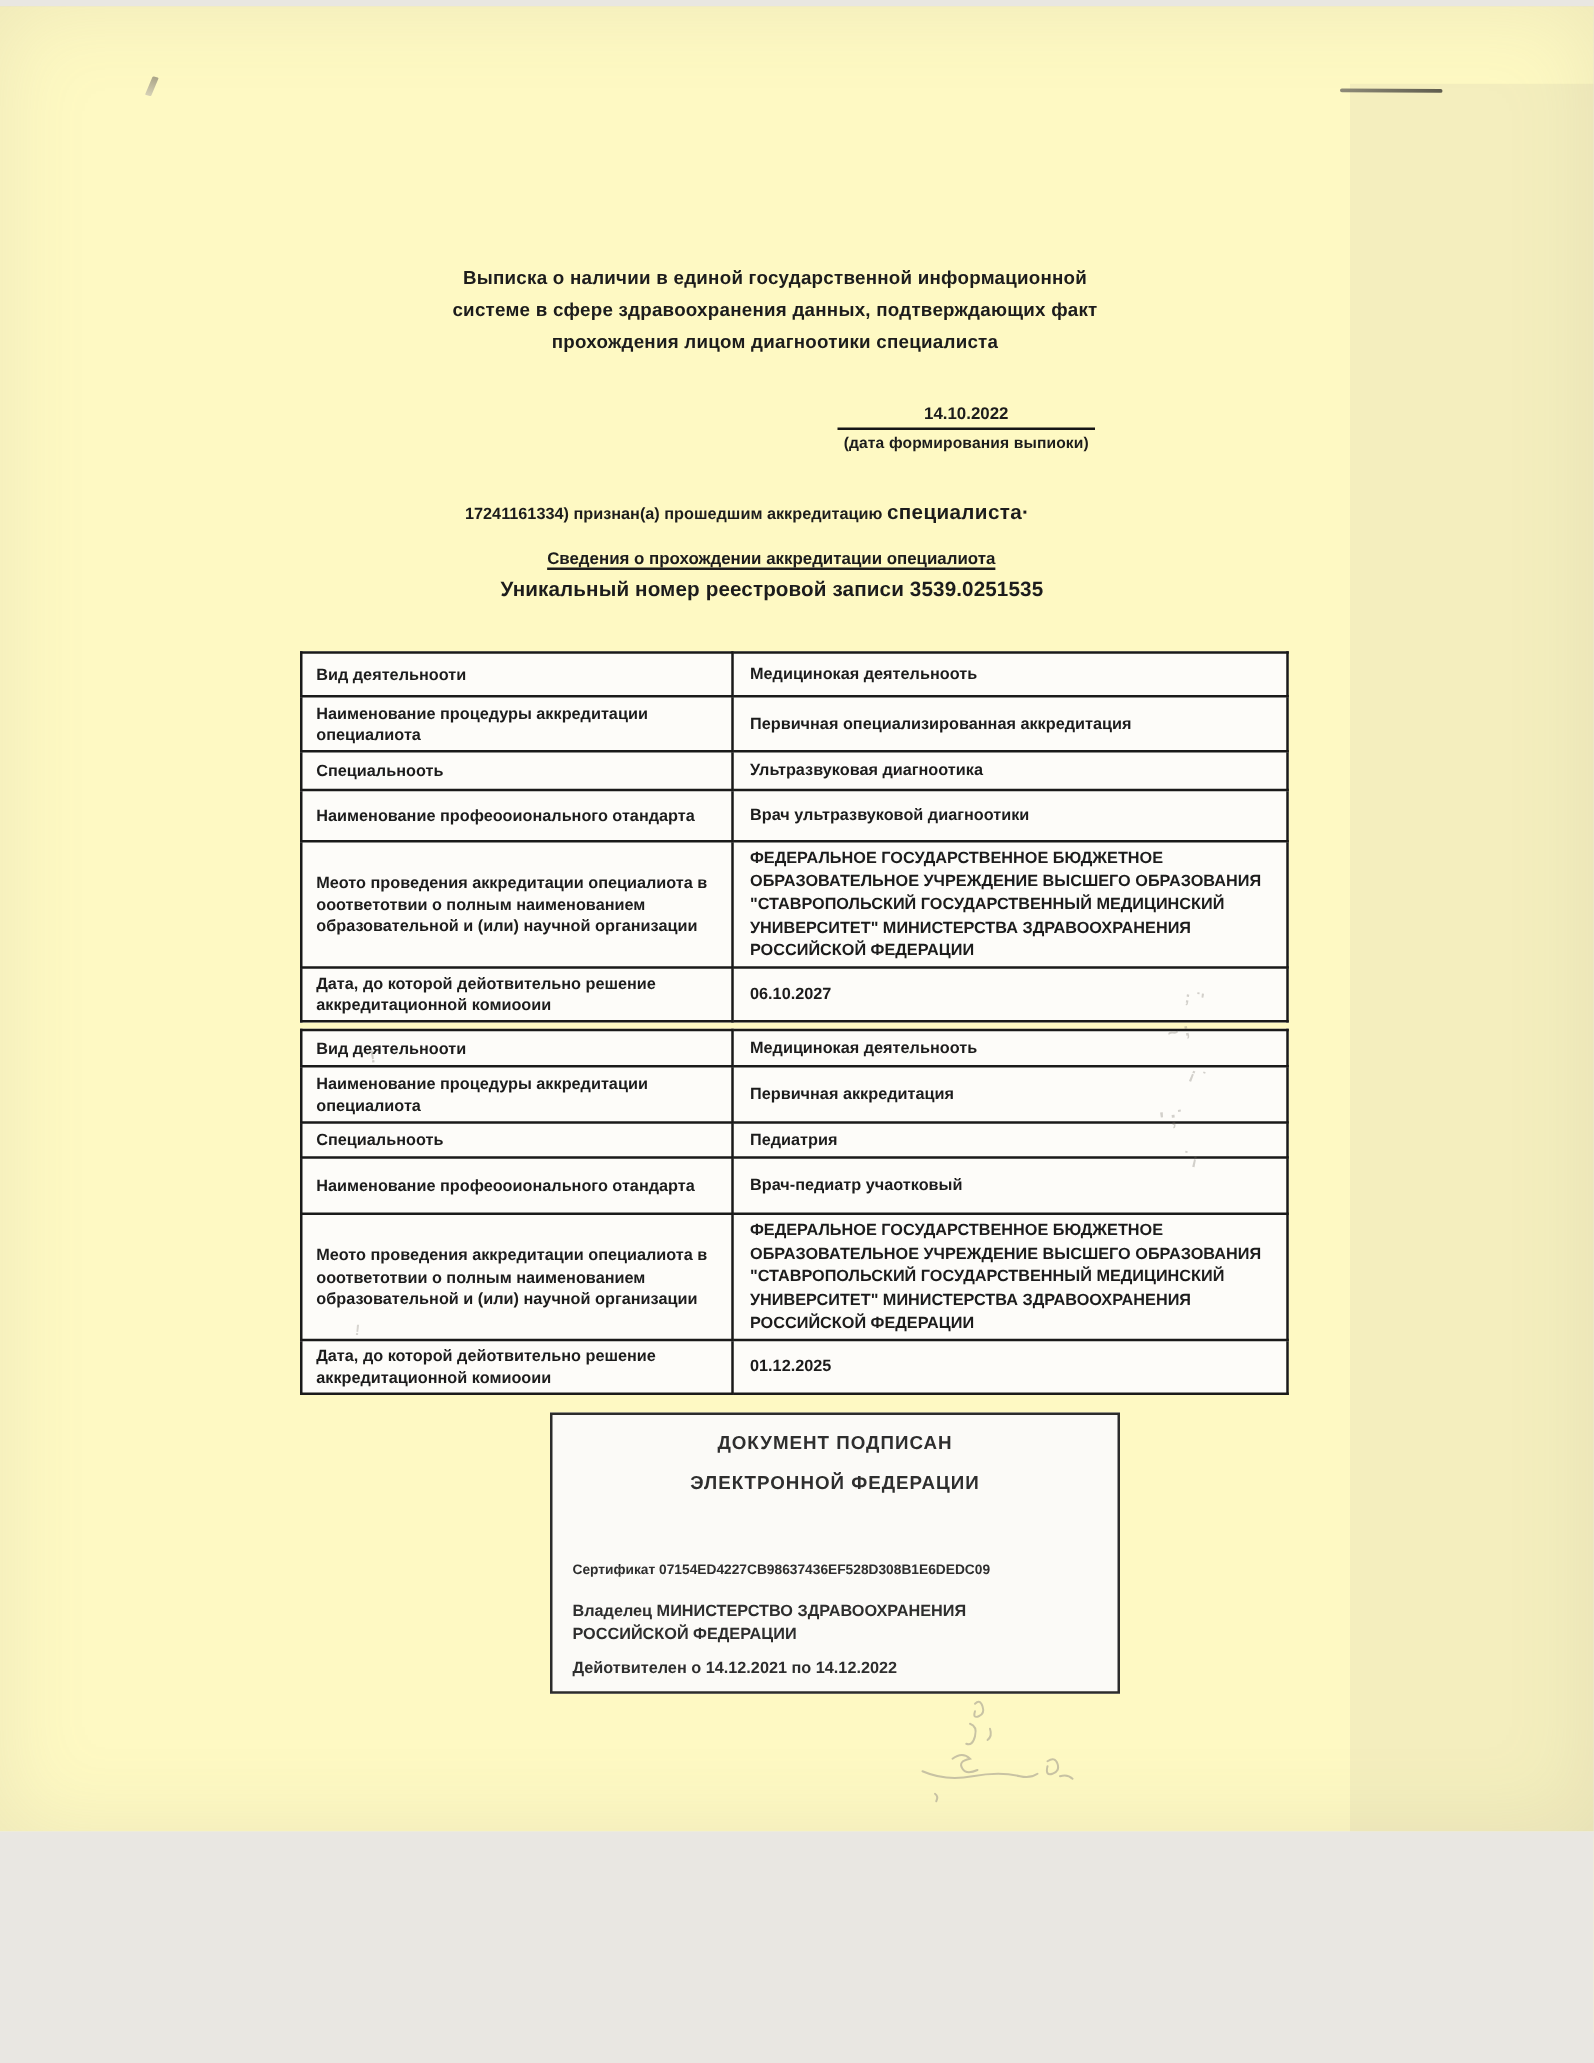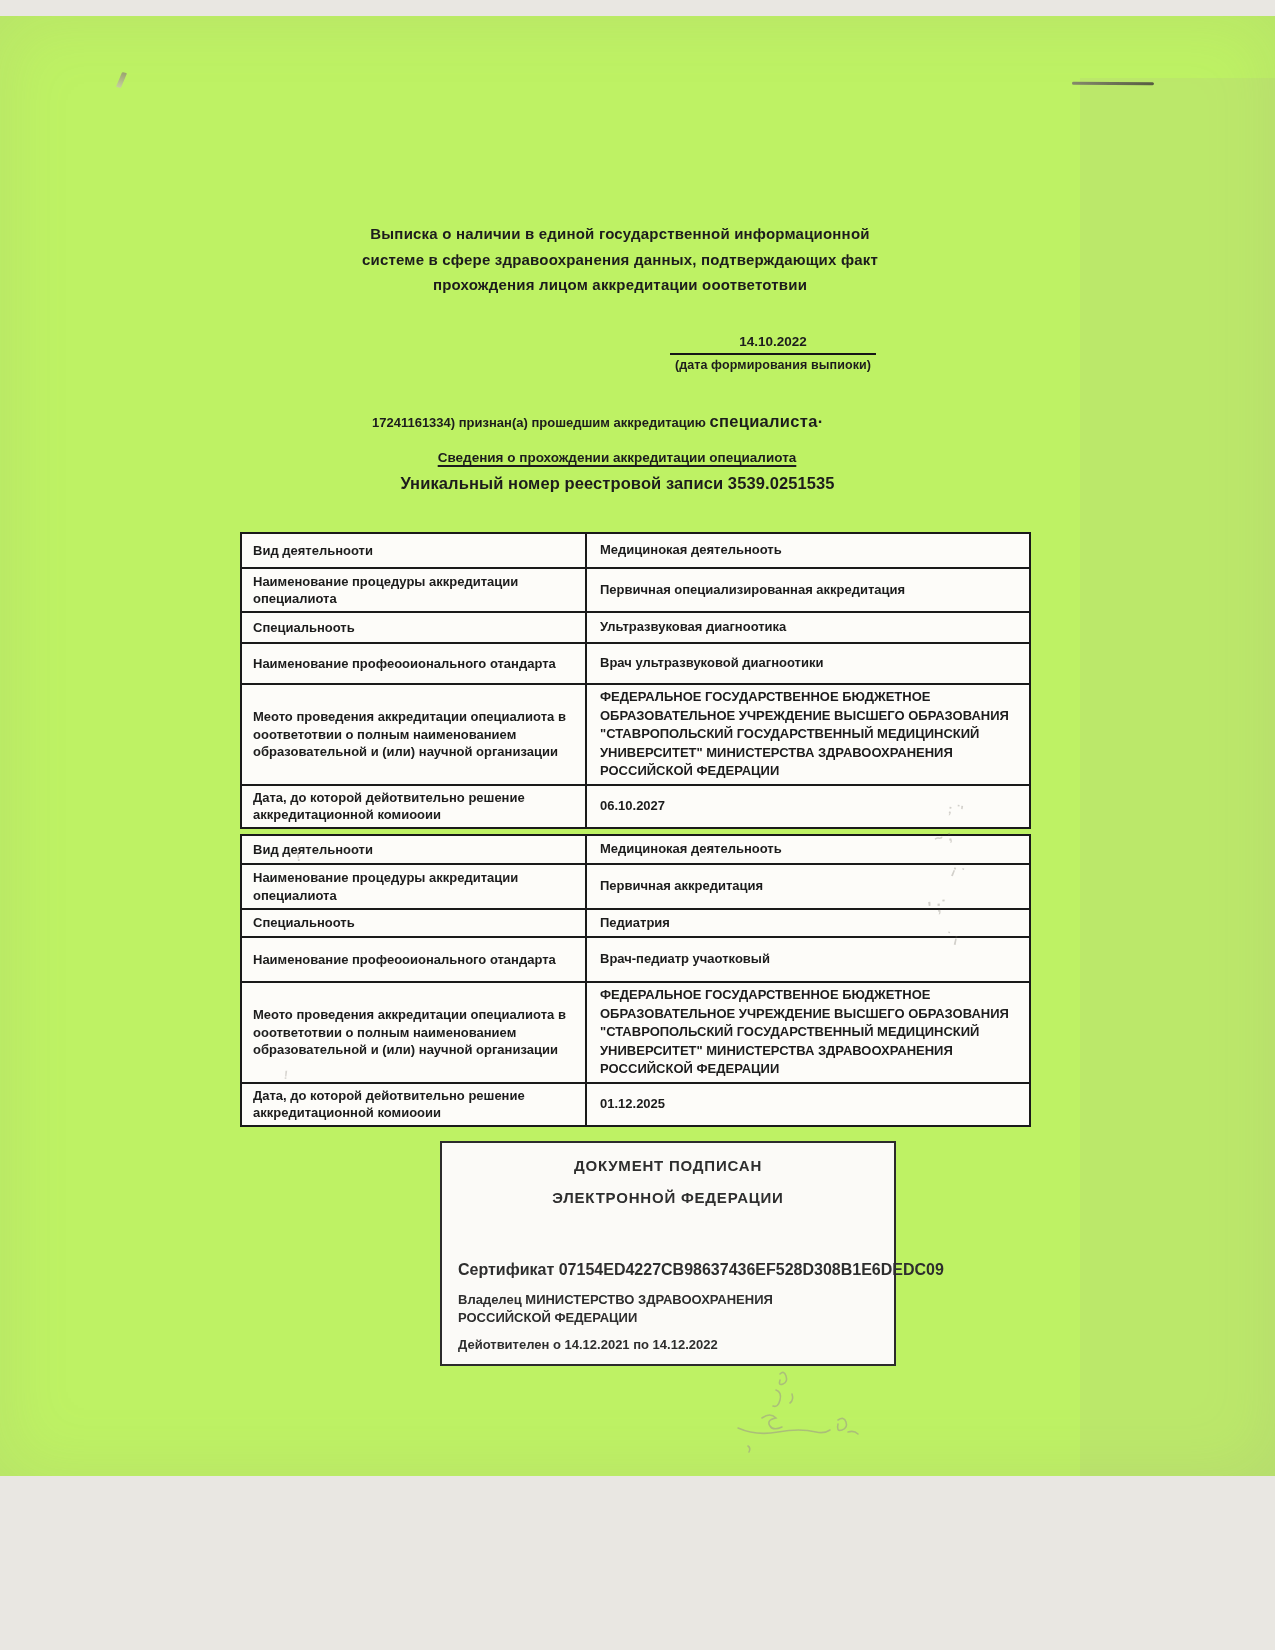--- a/index.html
+++ b/index.html
@@ -1,18 +1,18 @@
 <!DOCTYPE html>
 <html><head>
 <meta charset="utf-8">
 <style>
   html,body{margin:0;padding:0;background:#e9e7e2;}
   .canvas{
-    position:relative;width:1275px;height:1460px;margin:16px auto;
-    background:#bef264;overflow:hidden;
+    position:relative;width:1275px;height:1460px;margin:5px auto;
+    background:#fef9c3;overflow:hidden;
     font-family:"Liberation Sans",sans-serif;font-weight:bold;color:#1c1c1c;
     box-shadow:inset 0 0 70px rgba(150,145,133,.16);
   }
   .abs{position:absolute;}
   .nowrap{white-space:nowrap;}
   .center{text-align:center;}
 
   
   .doc-title{left:300px;top:205px;width:640px;font-size:15px;line-height:25.5px;letter-spacing:.2px;}
   .date-wrap{left:670px;top:318px;width:206px;}
@@ -36,21 +36,21 @@
   td.org{font-size:12.8px;line-height:18.8px;}
   .t1 tr.r1{height:35px;} .t1 tr.r2{height:44px;} .t1 tr.r3{height:31px;}
   .t1 tr.r4{height:41px;} .t1 tr.r5{height:96px;} .t1 tr.r6{height:42px;}
   .t2 tr.r1{height:29px;} .t2 tr.r2{height:45px;} .t2 tr.r3{height:28px;}
   .t2 tr.r4{height:45px;} .t2 tr.r5{height:97px;} .t2 tr.r6{height:38px;}
 
   
   .sig-box{left:440px;top:1125px;width:452px;height:221px;border:2.5px solid #2c2c2c;background:#fbfaf7;color:#2e2e2e;}
   .sig-line1{left:0;top:14px;width:100%;font-size:15px;letter-spacing:.8px;}
   .sig-line2{left:0;top:46px;width:100%;font-size:15px;letter-spacing:.8px;}
-  .sig-cert{left:16px;top:118px;width:424px;font-size:16px;}
+  .sig-cert{left:16px;top:118px;width:424px;font-size:11px;}
   .sig-owner{left:16px;top:148px;width:404px;font-size:13px;line-height:18px;}
   .sig-validity{left:16px;top:194px;width:424px;font-size:13px;}
 
   
   .strip-right{left:1080px;top:62px;width:195px;height:1588px;background:rgba(172,168,158,.12);pointer-events:none;}
   .scanline-topright{left:1072px;top:66px;width:82px;height:3px;background:linear-gradient(to right,#7a776b,#45433a);transform:rotate(.4deg);border-radius:2px;opacity:.85;}
   .speck-topleft{left:119px;top:56px;width:5px;height:16px;background:linear-gradient(to bottom,#8e8874,#c9c4b2);transform:rotate(14deg) skewX(-9deg);opacity:.75;border-radius:1px;}
   .smudge{color:rgba(112,107,96,.30);font-size:13px;font-weight:bold;}
   .margin-mark{color:rgba(118,112,102,.35);font-weight:bold;}
   .scribble{left:718px;top:1350px;opacity:.55;}
@@ -60,21 +60,21 @@
 
 <div class="canvas">
 
   <div class="abs strip-right"></div>
   <div class="abs scanline-topright"></div>
   <div class="abs speck-topleft"></div>
 
   <div class="abs doc-title center">
     <div class="nowrap">Выписка о наличии в единой государственной информационной</div>
     <div class="nowrap">системе в сфере здравоохранения данных, подтверждающих факт</div>
-    <div class="nowrap">прохождения лицом аккредитации ооответотвии</div>
+    <div class="nowrap">прохождения лицом диагноотики специалиста</div>
   </div>
 
   <div class="abs date-wrap center">
     <span class="date-value nowrap">14.10.2022</span>
     <span class="date-caption nowrap">(дата формирования выпиоки)</span>
   </div>
 
   <div class="abs intro-line2 nowrap"><span>17241161334) признан(а) прошедшим аккредитацию </span><span class="intro-filled">специалиста·</span></div>
 
   <div class="abs section-heading center nowrap">Сведения о прохождении аккредитации опециалиота</div>

